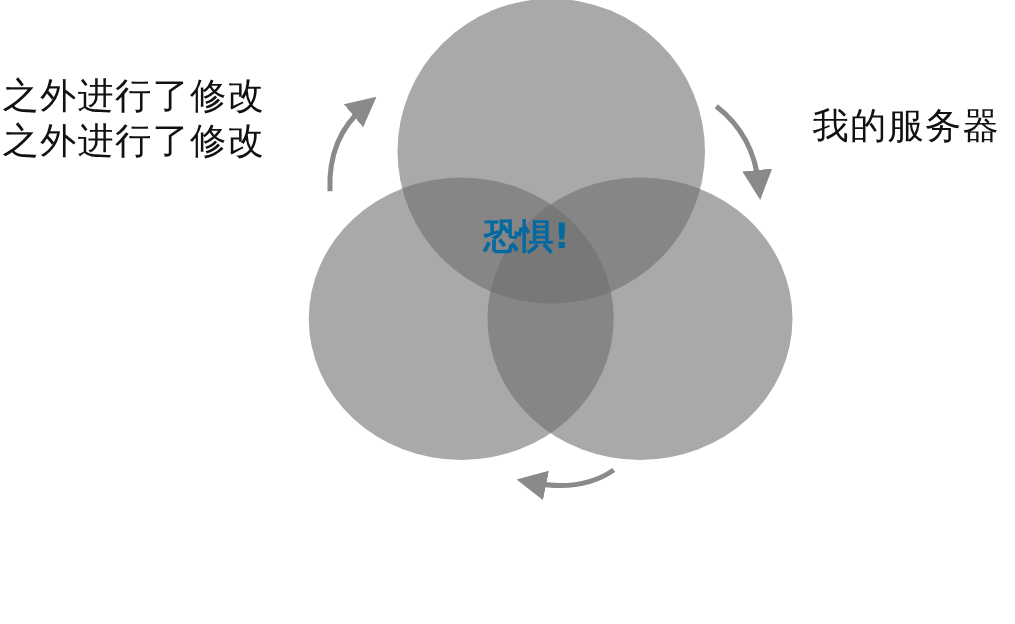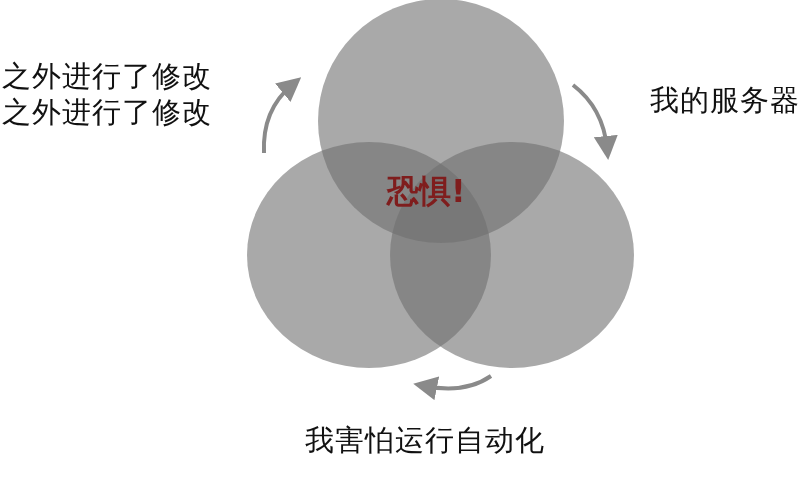--- a/index.html
+++ b/index.html
@@ -1,19 +1,19 @@
 <!DOCTYPE html>
 <html><head>
 <meta charset="utf-8">
 <style>
   html,body{margin:0;padding:0;background:#ffffff;}
   body{width:812px;height:499px;position:relative;overflow:hidden;font-family:"DejaVu Serif","Liberation Serif",serif;}
   #diagram{position:absolute;left:0;top:0;}
   .label{position:absolute;color:#111;font-size:29px;line-height:36px;letter-spacing:1px;font-family:"DejaVu Serif","Liberation Serif",serif;white-space:nowrap;}
-  .center-label{position:absolute;color:#7f1d1d;font-size:32px;font-weight:bold;font-family:"DejaVu Sans","Liberation Sans",sans-serif;white-space:nowrap;}
+  .center-label{position:absolute;color:#0369a1;font-size:28px;font-weight:bold;font-family:"DejaVu Sans","Liberation Sans",sans-serif;white-space:nowrap;}
 </style>
 </head>
 <body>
 
 <svg id="diagram" width="812" height="499" viewBox="0 0 812 499">
   <defs>
     <marker id="ah" markerWidth="6" markerHeight="6" refX="3" refY="3" orient="auto" markerUnits="strokeWidth">
       <path d="M0,0 L6,3 L0,6 Z" fill="#8a8a8a"></path>
     </marker>
   </defs>
@@ -31,16 +31,15 @@
 <div class="label" style="left:2px;top:58px;">
   <div>之外进行了修改</div>
   <div>之外进行了修改</div>
 </div>
 
 <div class="label" style="left:650px;top:82px;">
   <div>我的服务器</div>
 </div>
 
 <div class="label" style="left:305px;top:422px;">
-  <div>我害怕运行自动化</div>
 </div>
 
 <div class="center-label" style="left:387px;top:170px;">恐惧!</div>
 
 </body></html>

